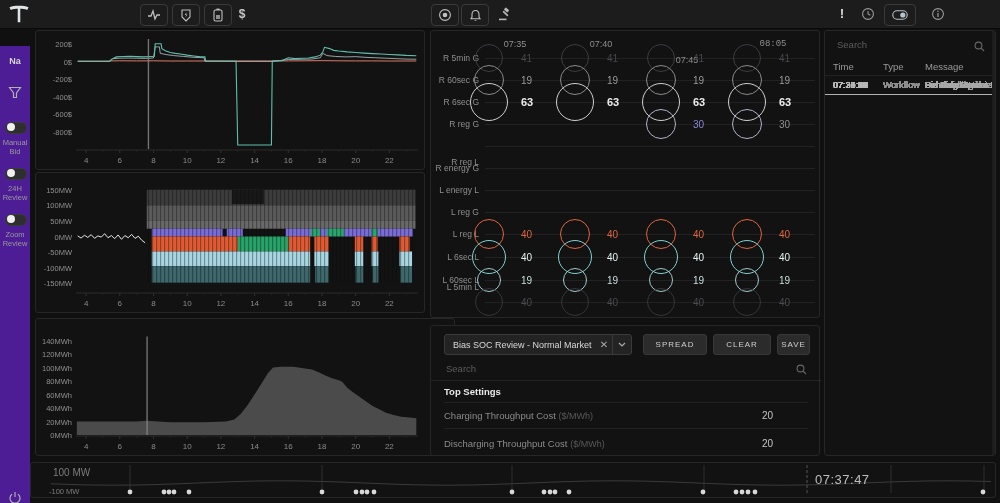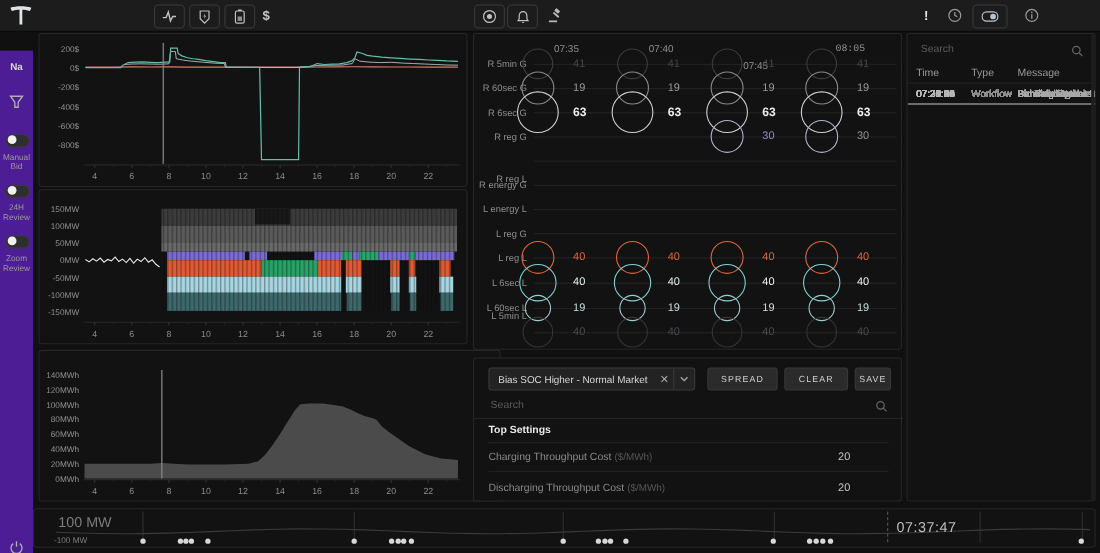--- a/index.html
+++ b/index.html
@@ -427,21 +427,21 @@
       <div class="mx-val" style="left: 176px; top: 271px; color: rgb(74, 74, 80);">40</div>
       <div class="mx-circle" style="left: 216px; top: 257px; width: 28px; height: 28px; border: 1.5px solid rgb(53, 53, 58);"></div>
       <div class="mx-val" style="left: 262px; top: 271px; color: rgb(74, 74, 80);">40</div>
       <div class="mx-circle" style="left: 302px; top: 257px; width: 28px; height: 28px; border: 1.5px solid rgb(53, 53, 58);"></div>
       <div class="mx-val" style="left: 348px; top: 271px; color: rgb(74, 74, 80);">40</div>
     </div>
 </div>
 
 <div class="panel" style="left:430px;top:325px;width:390px;height:131px">
   <div class="dd">
-    <span class="dd-text">Bias SOC Higher - Normal Market</span>
+    <span class="dd-text">Bias SOC Review - Normal Market</span>
     <span class="dd-x">✕</span>
     <span class="dd-chev">
       <svg width="8" height="5" viewBox="0 0 8 5">
           <polyline points="1,1 4,4 7,1" fill="none" stroke="#aaa" stroke-width="1.2"></polyline>
         </svg>
     </span>
   </div>
   <div class="sbtn" style="left:212px;width:62px">SPREAD</div>
   <div class="sbtn" style="left:282px;width:56px">CLEAR</div>
   <div class="sbtn" style="left:346px;width:31px">SAVE</div>
@@ -622,16 +622,16 @@
       <circle cx="519" cy="29" r="2.4" fill="#d8d8d8"></circle>
       <circle cx="524" cy="29" r="2.4" fill="#d8d8d8"></circle>
       <circle cx="538" cy="29" r="2.4" fill="#d8d8d8"></circle>
       <circle cx="672" cy="29" r="2.4" fill="#d8d8d8"></circle>
       <circle cx="705" cy="29" r="2.4" fill="#d8d8d8"></circle>
       <circle cx="711" cy="29" r="2.4" fill="#d8d8d8"></circle>
       <circle cx="717" cy="29" r="2.4" fill="#d8d8d8"></circle>
       <circle cx="724" cy="29" r="2.4" fill="#d8d8d8"></circle>
       <circle cx="952" cy="29" r="2.4" fill="#d8d8d8"></circle>
     </svg>
-  <div style="position:absolute;left:22px;top:4px;font-size:13px;color:#7c7c7c">100 MW</div>
+  <div style="position:absolute;left:22px;top:4px;font-size:10px;color:#7c7c7c">100 MW</div>
   <div style="position:absolute;left:18px;top:24px;font-size:7.5px;color:#7c7c7c">-100 MW</div>
   <div style="position:absolute;left:784px;top:9px;font-size:13px;color:#bdbdbd;letter-spacing:0.5px">07:37:47</div>
 </div>
 
 </body></html>

